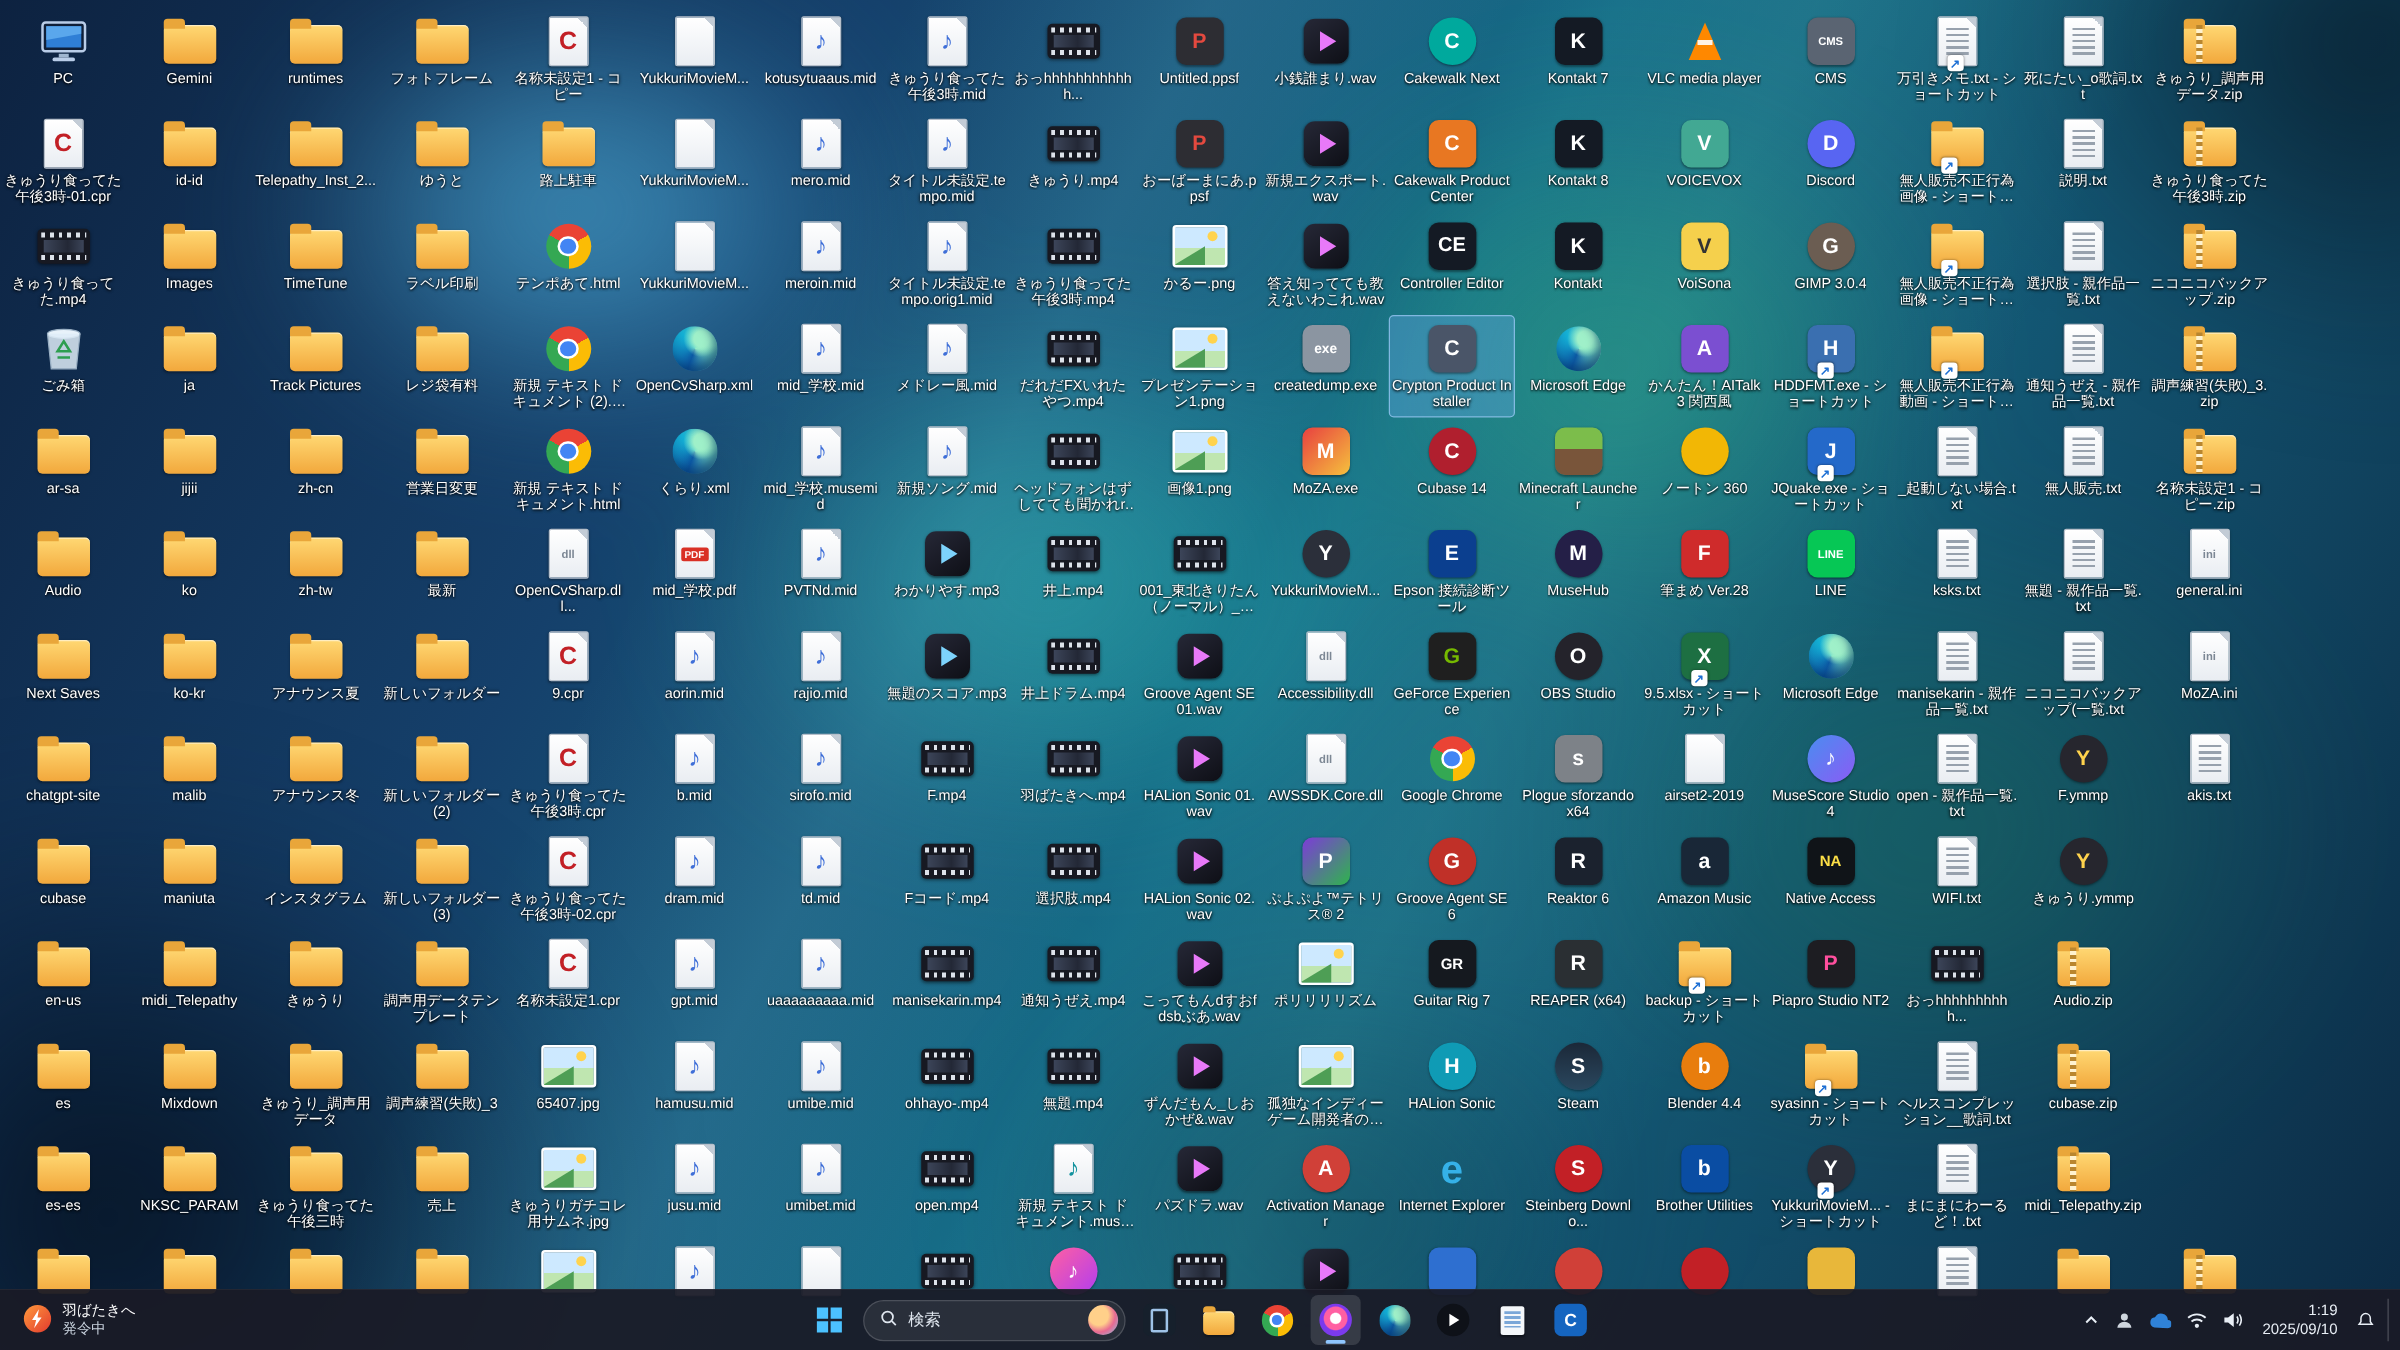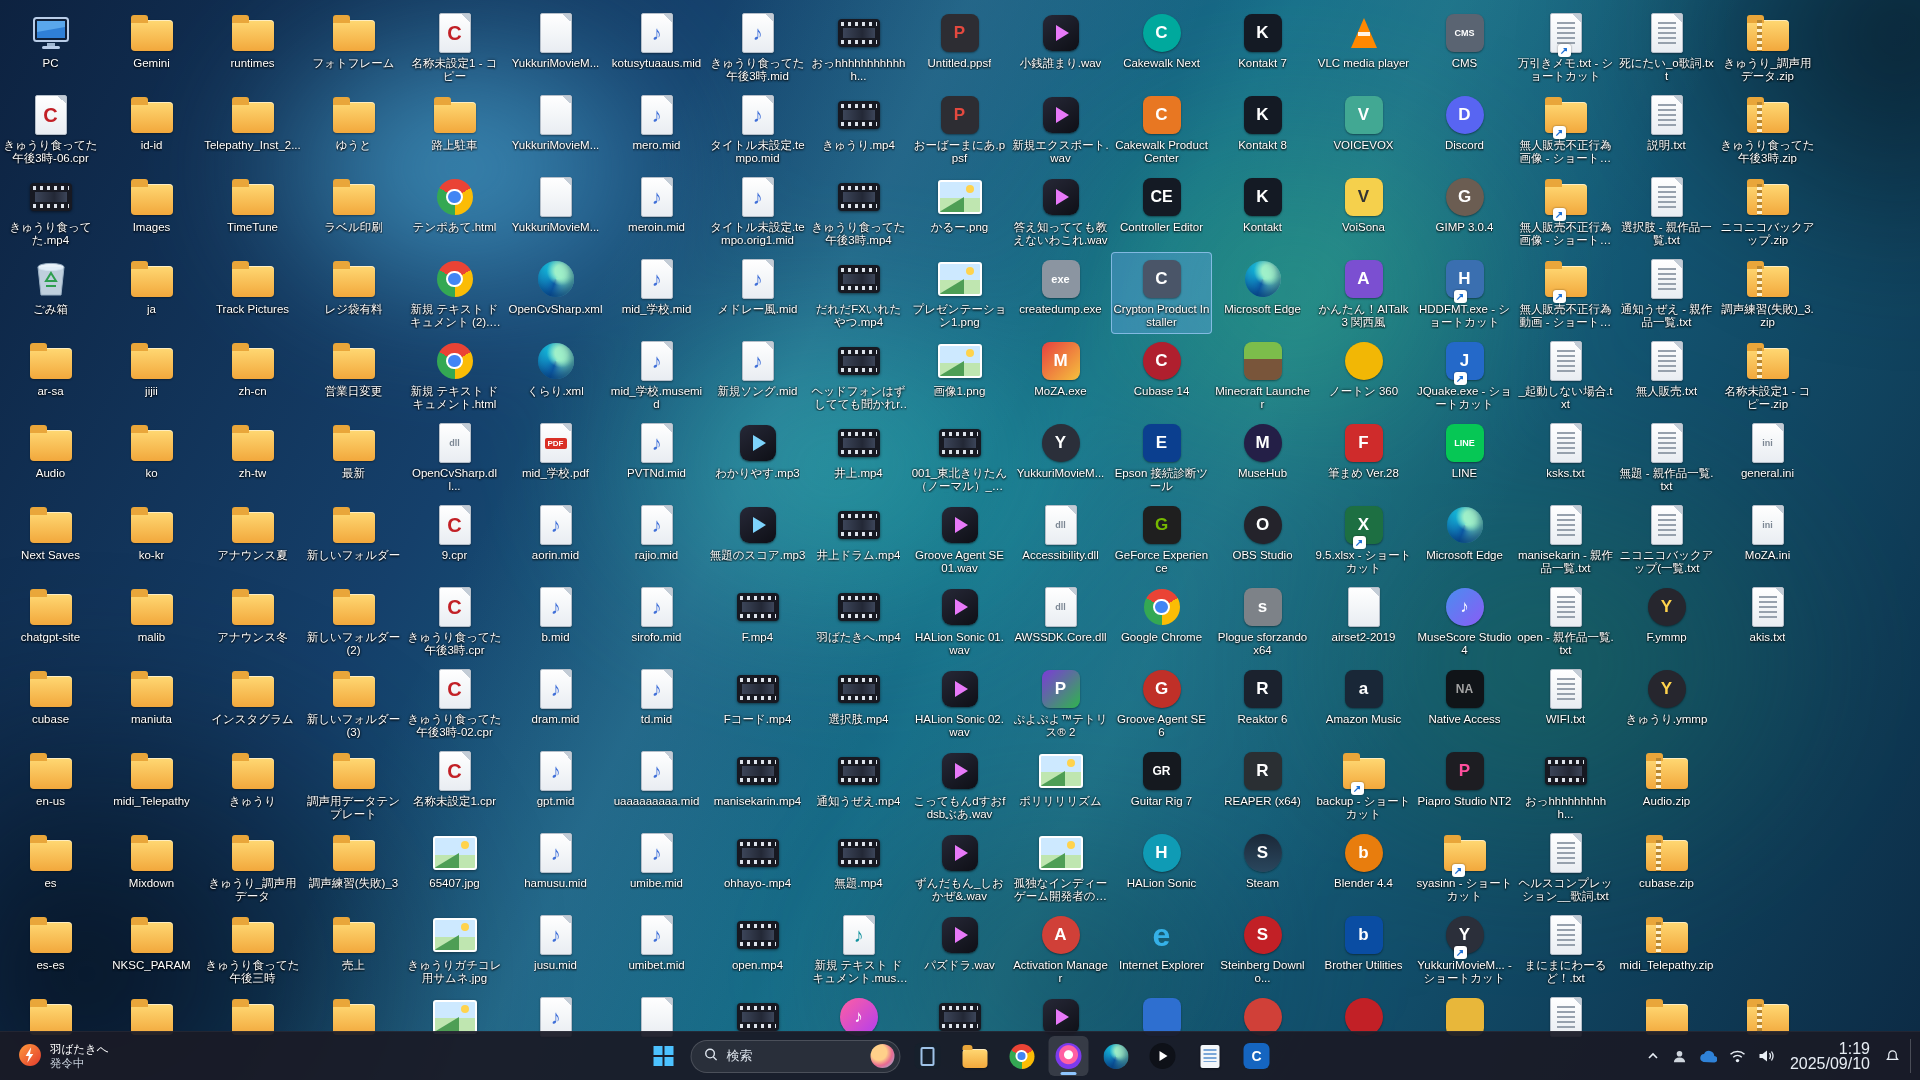--- a/index.html
+++ b/index.html
@@ -117,21 +117,21 @@
     color:#fff;font-weight:700;}
   .tb-tile.round{border-radius:50%;}
   .tb-page{width:19px;height:23px;background:#f4f7fa;border-radius:2px;position:relative;box-shadow:0 1px 2px rgba(0,0,0,.4);}
   .tb-page:after{content:"";position:absolute;left:3px;top:4px;right:3px;height:13px;
     background:repeating-linear-gradient(180deg,#7aa7d8 0 2px,transparent 2px 4px);}
   .phone{width:10px;height:15px;border:2px solid #9fc3e8;border-radius:2px;}
 
   .tb-right{position:absolute;right:4px;display:flex;align-items:center;gap:2px;}
   .tray-btn{height:36px;padding:0 5px;background:none;border:none;border-radius:6px;
     display:flex;align-items:center;justify-content:center;}
-  .clock{display:flex;flex-direction:column;align-items:flex-end;color:#e8eef5;font-size:16px;line-height:15px;padding:0 8px;}
+  .clock{display:flex;flex-direction:column;align-items:flex-end;color:#e8eef5;font-size:12px;line-height:15px;padding:0 8px;}
   .show-desktop{width:5px;height:34px;border-left:1px solid rgba(255,255,255,.22);margin-left:3px;}
 </style>
 </head>
 <body>
 
 <div class="desktop">
   <div class="wall-blobs"></div>
   <div class="wall-streak"></div>
 
   <div class="grid">
@@ -263,21 +263,21 @@
           <span class="folder zip"></span>
         </div>
         <div class="lbl">きゅうり_調声用データ.zip</div>
       </div>
       <div class="cell">
         <div class="ic">
           <span class="page">
             <b class="note" style="color:#c22026">C</b>
           </span>
         </div>
-        <div class="lbl">きゅうり食ってた午後3時-06.cpr</div>
+        <div class="lbl">きゅうり食ってた午後3時-01.cpr</div>
       </div>
       <div class="cell">
         <div class="ic">
           <span class="folder"></span>
         </div>
         <div class="lbl">id-id</div>
       </div>
       <div class="cell">
         <div class="ic">
           <span class="folder"></span>
@@ -1228,21 +1228,21 @@
         <div class="lbl">Reaktor 6</div>
       </div>
       <div class="cell">
         <div class="ic">
           <span class="tile" style="background:#192737;color:#fff;font-size:17px">a</span>
         </div>
         <div class="lbl">Amazon Music</div>
       </div>
       <div class="cell">
         <div class="ic">
-          <span class="tile" style="background:#101418;color:#a3a3a3;font-size:12px">NA</span>
+          <span class="tile" style="background:#101418;color:#fde047;font-size:12px">NA</span>
         </div>
         <div class="lbl">Native Access</div>
       </div>
       <div class="cell">
         <div class="ic">
           <span class="page">
             <i class="lines"></i>
           </span>
         </div>
         <div class="lbl">WIFI.txt</div>

